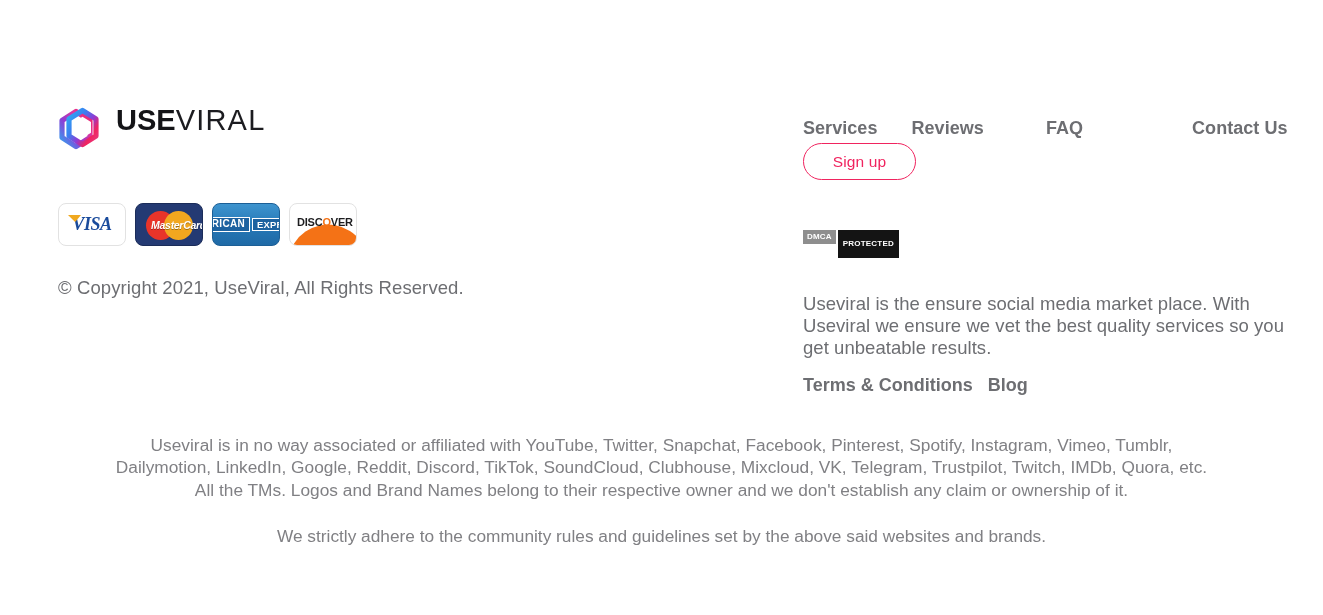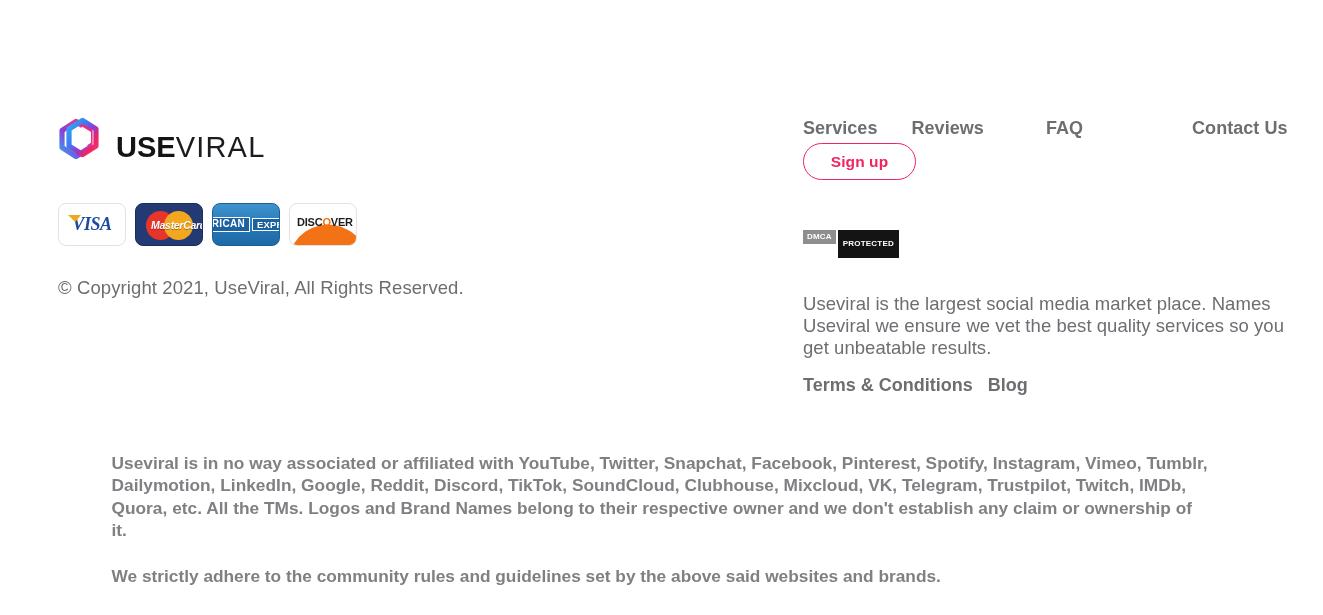--- a/index.html
+++ b/index.html
@@ -20,21 +20,21 @@
   
   #left-col {
     position: absolute;
     left: 58px;
     top: 106px;
     width: 700px;
   }
 
   #brand-row {
     display: flex;
-    align-items: flex-end;
+    align-items: flex-start;
     height: 56px;
   }
 
   .logo-mark {
     width: 44px;
     height: 46px;
     flex: 0 0 auto;
     display: block;
   }
 
@@ -221,21 +221,21 @@
     border-radius: 19px;
     background: #ffffff;
     display: flex;
     align-items: center;
     justify-content: center;
     cursor: pointer;
     padding: 0;
   }
   #signup-button span {
     font-size: 15.5px;
-    font-weight: 700;
+    font-weight: 400;
     color: #f0245f;
     letter-spacing: 0.1px;
   }
 
   
   #dmca-badge {
     position: absolute;
     left: 0;
     top: 112px;
     display: flex;
@@ -291,23 +291,22 @@
     color: #6d6e72;
     text-decoration: none;
     white-space: nowrap;
   }
 
   
   #disclaimer-block {
     position: absolute;
     left: 0;
     right: 0;
-    top: 452px;
-    text-align: left;
-    font-weight: bold;
+    top: 434px;
+    text-align: center;
   }
   #disclaimer-main {
     width: 1100px;
     margin: 0 auto;
     font-size: 17.3px;
     line-height: 22.3px;
     color: #808084;
     letter-spacing: 0.02px;
   }
   #disclaimer-note {
@@ -394,21 +393,21 @@
 
   <button id="signup-button">
     <span>Sign up</span>
   </button>
 
   <div id="dmca-badge">
     <div class="dm-left">DMCA</div>
     <div class="dm-right">PROTECTED</div>
   </div>
 
-  <p id="description">Useviral is the largest social media market place. Names Useviral we ensure we vet the best quality services so you get unbeatable results.</p>
+  <p id="description">Useviral is the ensure social media market place. With Useviral we ensure we vet the best quality services so you get unbeatable results.</p>
 
   <div id="footer-links">
     <a href="#">Terms &amp; Conditions</a>
     <a href="#">Blog</a>
   </div>
 
 </div>
 
 <div id="disclaimer-block">
   <p id="disclaimer-main">Useviral is in no way associated or affiliated with YouTube, Twitter, Snapchat, Facebook, Pinterest, Spotify, Instagram, Vimeo, Tumblr, Dailymotion, LinkedIn, Google, Reddit, Discord, TikTok, SoundCloud, Clubhouse, Mixcloud, VK, Telegram, Trustpilot, Twitch, IMDb, Quora, etc. All the TMs. Logos and Brand Names belong to their respective owner and we don't establish any claim or ownership of it.</p>

